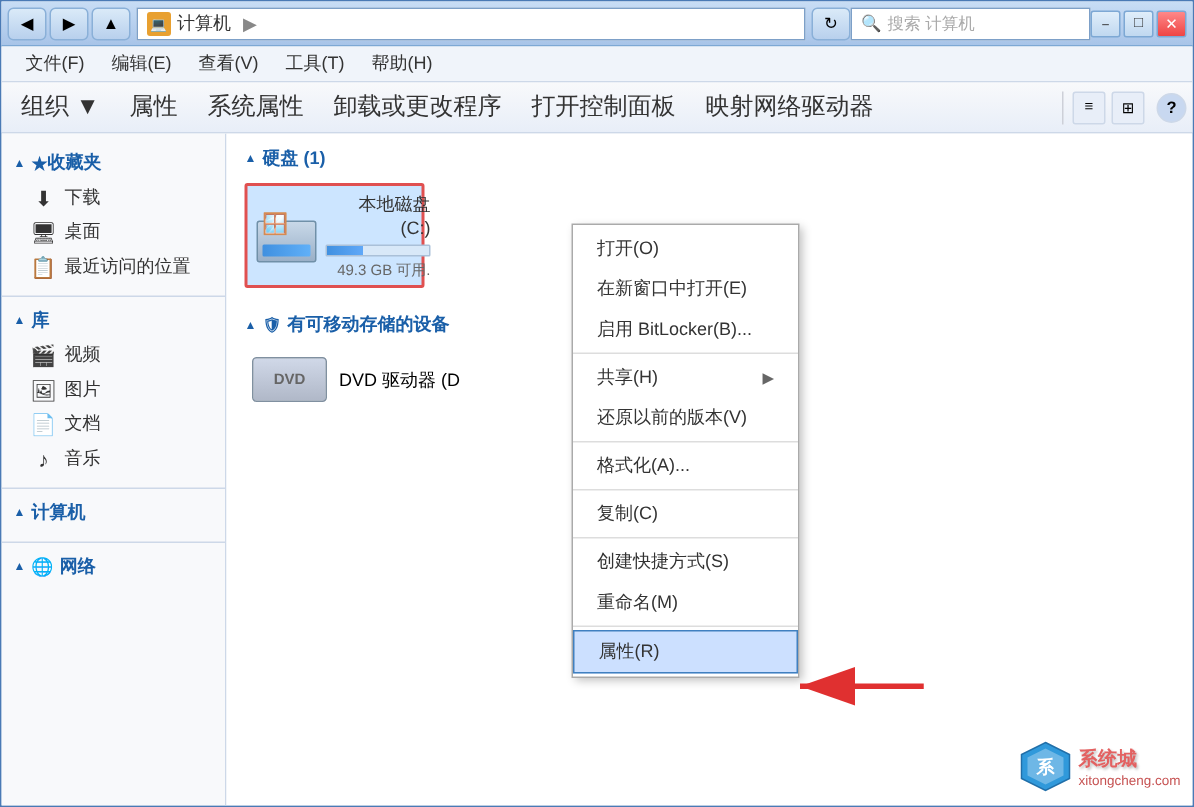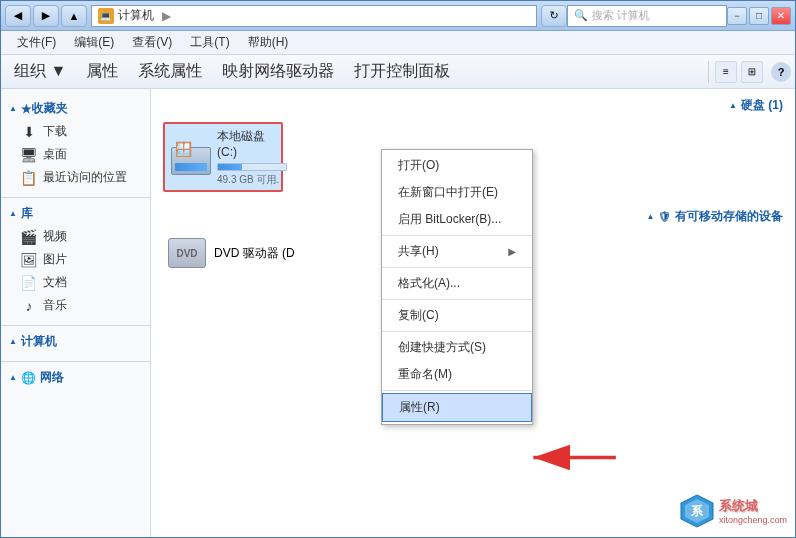--- a/index.html
+++ b/index.html
@@ -231,21 +231,20 @@
     }
     .section-header {
       font-size: 12px;
       font-weight: bold;
       color: #1a5fa8;
       margin-bottom: 8px;
       display: flex;
       align-items: center;
       gap: 4px;
       cursor: pointer;
-      justify-content: flex-end;
     }
     .section-header::before {
       content: '▲';
       font-size: 8px;
     }
 
     
     .drives-grid {
       display: flex;
       flex-wrap: wrap;
@@ -270,20 +269,21 @@
     }
     .drive-icon {
       width: 40px;
       height: 40px;
       position: relative;
       flex-shrink: 0;
     }
     .drive-text {
       font-size: 11px;
       color: #333;
+      text-align: right;
     }
     .drive-name {
       font-size: 12px;
       color: #333;
       margin-bottom: 4px;
     }
     .progress-bar-container {
       width: 70px;
       height: 8px;
       background: #d8e8f8;
@@ -403,21 +403,21 @@
       color: #e05050;
       text-shadow: 1px 1px 2px rgba(0,0,0,0.3);
     }
     .watermark-sub {
       font-size: 9px;
       color: #c04040;
     }
 
     
     .dvd-body {
-      width: 38px;
+      width: 50px;
       height: 30px;
       background: linear-gradient(to bottom, #d0d8e8, #b0b8c8);
       border: 1px solid #8090a0;
       border-radius: 3px;
       display: flex;
       align-items: center;
       justify-content: center;
       font-size: 10px;
       color: #666;
       font-weight: bold;
@@ -464,22 +464,23 @@
     <div class="menu-item">编辑(E)</div>
     <div class="menu-item">查看(V)</div>
     <div class="menu-item">工具(T)</div>
     <div class="menu-item">帮助(H)</div>
   </div>
 
   <div class="toolbar">
     <button class="toolbar-btn">组织 ▼</button>
     <button class="toolbar-btn">属性</button>
     <button class="toolbar-btn">系统属性</button>
+    <button class="toolbar-btn">卸载或更改程序</button>
+    <button class="toolbar-btn">打开控制面板</button>
     <button class="toolbar-btn">映射网络驱动器</button>
-    <button class="toolbar-btn">打开控制面板</button>
     <div class="toolbar-right">
       <div class="toolbar-separator"></div>
       <div class="view-btn">≡</div>
       <div class="view-btn">⊞</div>
       <div class="view-btn" style="margin-left:4px;background:#c8d8f0;border-radius:50%;width:20px;height:20px;font-size:11px;font-weight:bold;">?</div>
     </div>
   </div>
 
   <div class="content-area">
 
@@ -592,20 +593,23 @@
           <span>在新窗口中打开(E)</span>
         </div>
         <div class="ctx-item">
           <span>启用 BitLocker(B)...</span>
         </div>
         <div class="ctx-separator"></div>
         <div class="ctx-item">
           <span>共享(H)</span>
           <span class="ctx-arrow">▶</span>
         </div>
+        <div class="ctx-item">
+          <span>还原以前的版本(V)</span>
+        </div>
         <div class="ctx-separator"></div>
         <div class="ctx-item">
           <span>格式化(A)...</span>
         </div>
         <div class="ctx-separator"></div>
         <div class="ctx-item">
           <span>复制(C)</span>
         </div>
         <div class="ctx-separator"></div>
         <div class="ctx-item">

